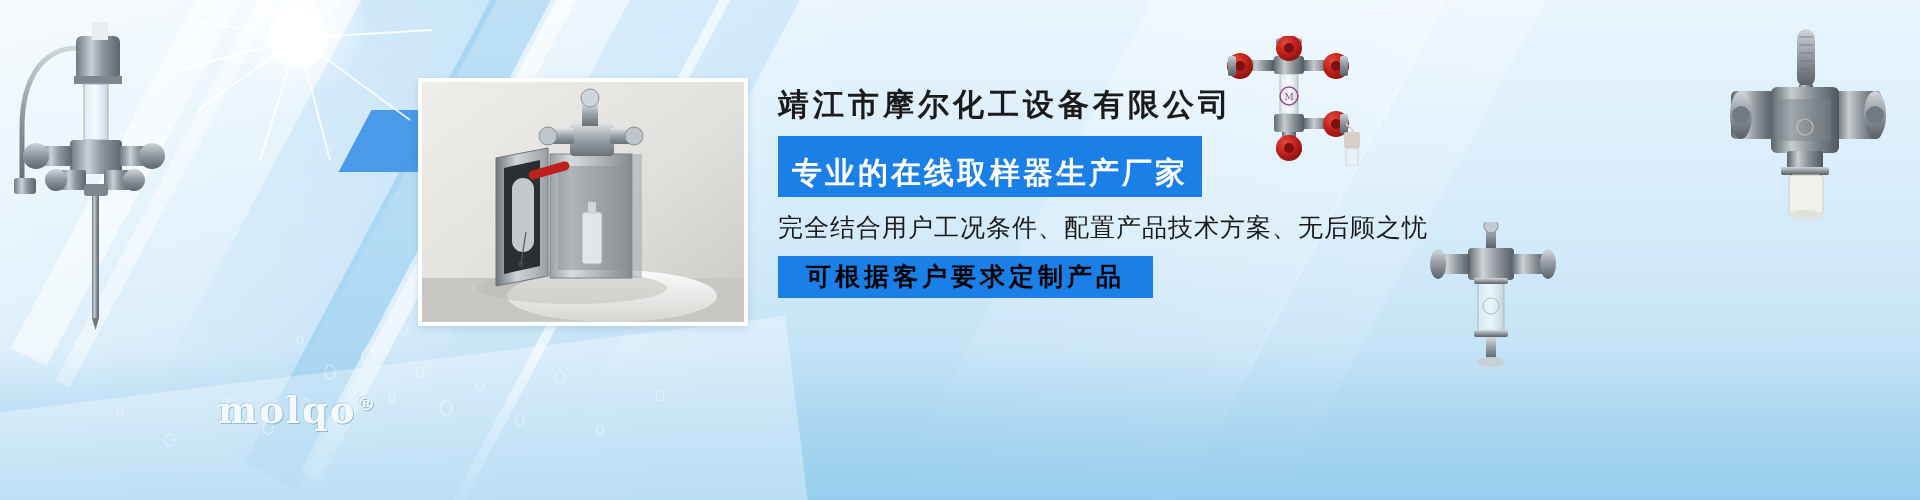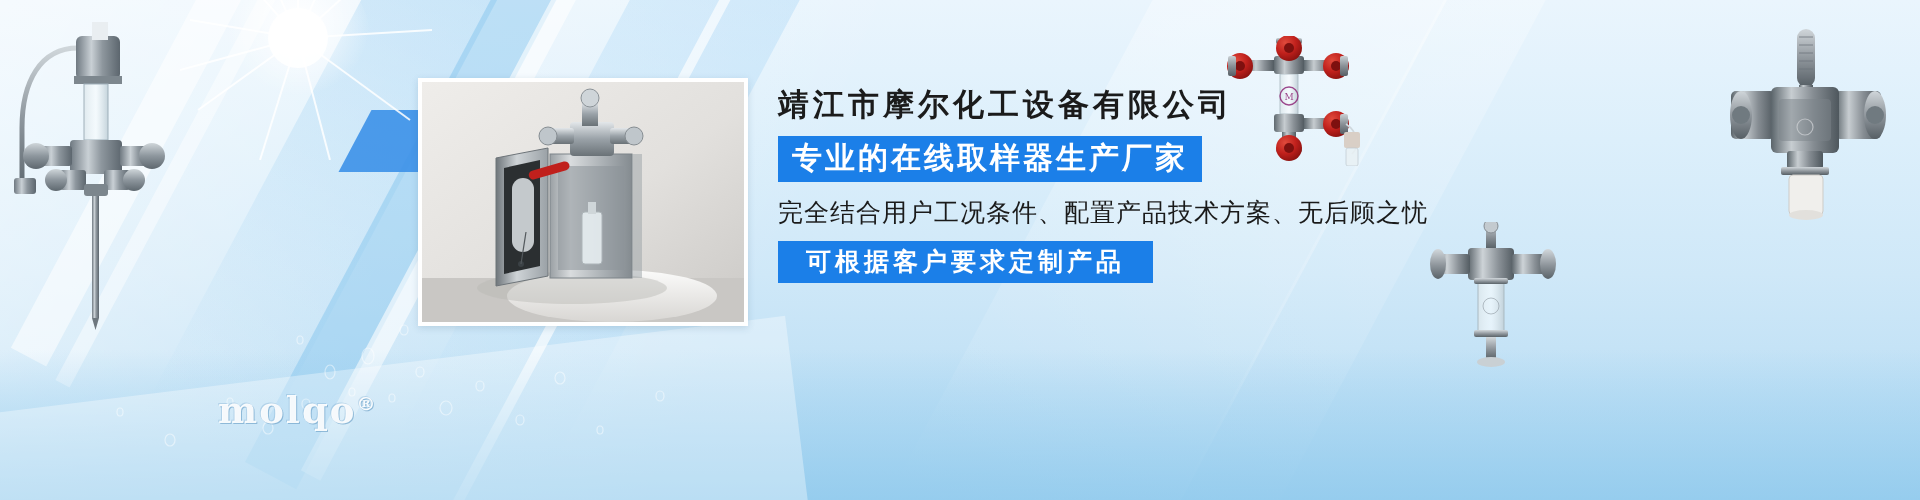--- a/index.html
+++ b/index.html
@@ -52,28 +52,28 @@
   
   .txt { position:absolute; left:778px; top:72px; width:620px;margin-top:12px; }
   .company {
     font-family:"DejaVu Serif","Liberation Serif", serif;
     font-size:31px; font-weight:700; color:#1b1b1b; letter-spacing:4px;
     line-height:40px; white-space:nowrap;
   }
   .badge1 {
     display:inline-block; margin-top:12px; background:#1b7fe8; color:#fff;
     font-size:30px; font-weight:700; letter-spacing:3px;
-    padding:5px 14px 7px 14px; white-space:nowrap; line-height:34px;
+    padding:20px 14px 7px 14px; white-space:nowrap; line-height:34px;
   }
   .subline {
     margin-top:14px; font-size:25px; color:#1a1a1a; letter-spacing:1px;
     white-space:nowrap; line-height:32px;text-align:right;
   }
   .badge2 {
-    display:inline-block; margin-top:13px; background:#1b7fe8; color:#ffffff;
+    display:inline-block; margin-top:13px; background:#1b7fe8; color:#000000;
     font-size:25px; font-weight:700; letter-spacing:4px;
     padding:5px 28px 7px 28px; white-space:nowrap; line-height:30px;
   }
   .eng {
     margin-top:13px; width:600px; color:#4c5a66;
     font-family:"DejaVu Serif","Liberation Serif", serif;
     font-size:9px; font-weight:700; line-height:15px; letter-spacing:.3px;
     font-variant:small-caps; text-transform:uppercase;
   }
 

